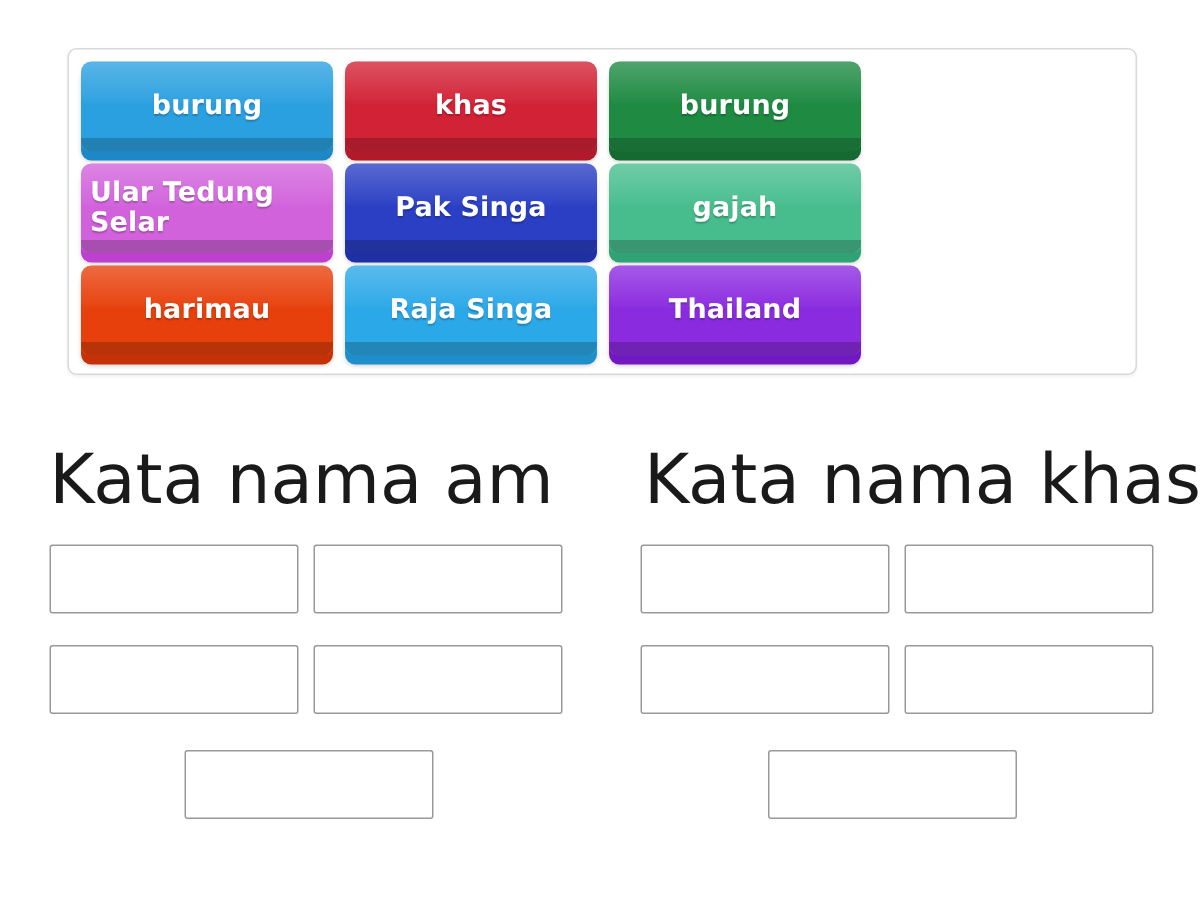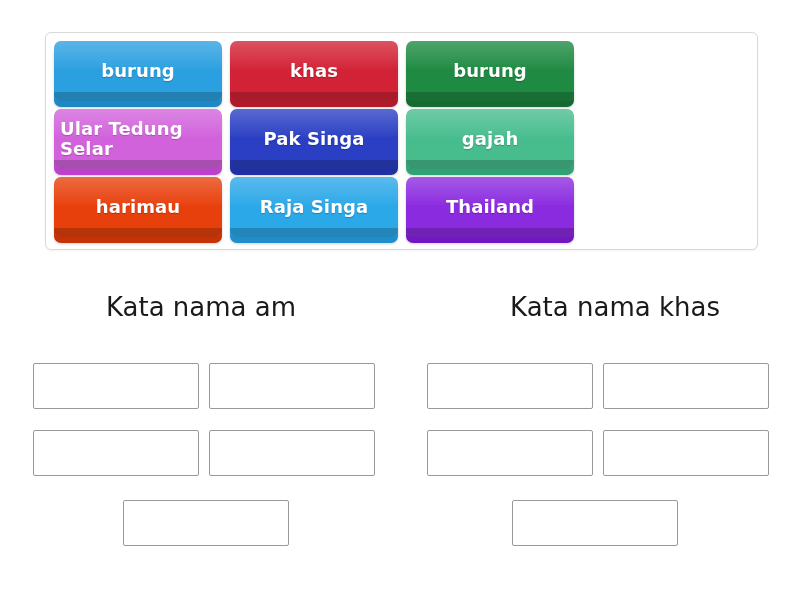--- a/index.html
+++ b/index.html
@@ -81,21 +81,21 @@
     background: rgba(0,0,0,0.20);
     pointer-events: none;
   }
 
   
   .column-heading {
     position: absolute;
     top: 292px;
     width: 390px;
     text-align: center;
-    font-size: 26px;
+    font-size: 46px;
     color: #1a1a1a;
     font-weight: normal;
     white-space: nowrap;
   }
   #heading-left  { left: 6px; }
   #heading-right { left: 420px; }
 
   
   .dropzone {
     position: absolute;

